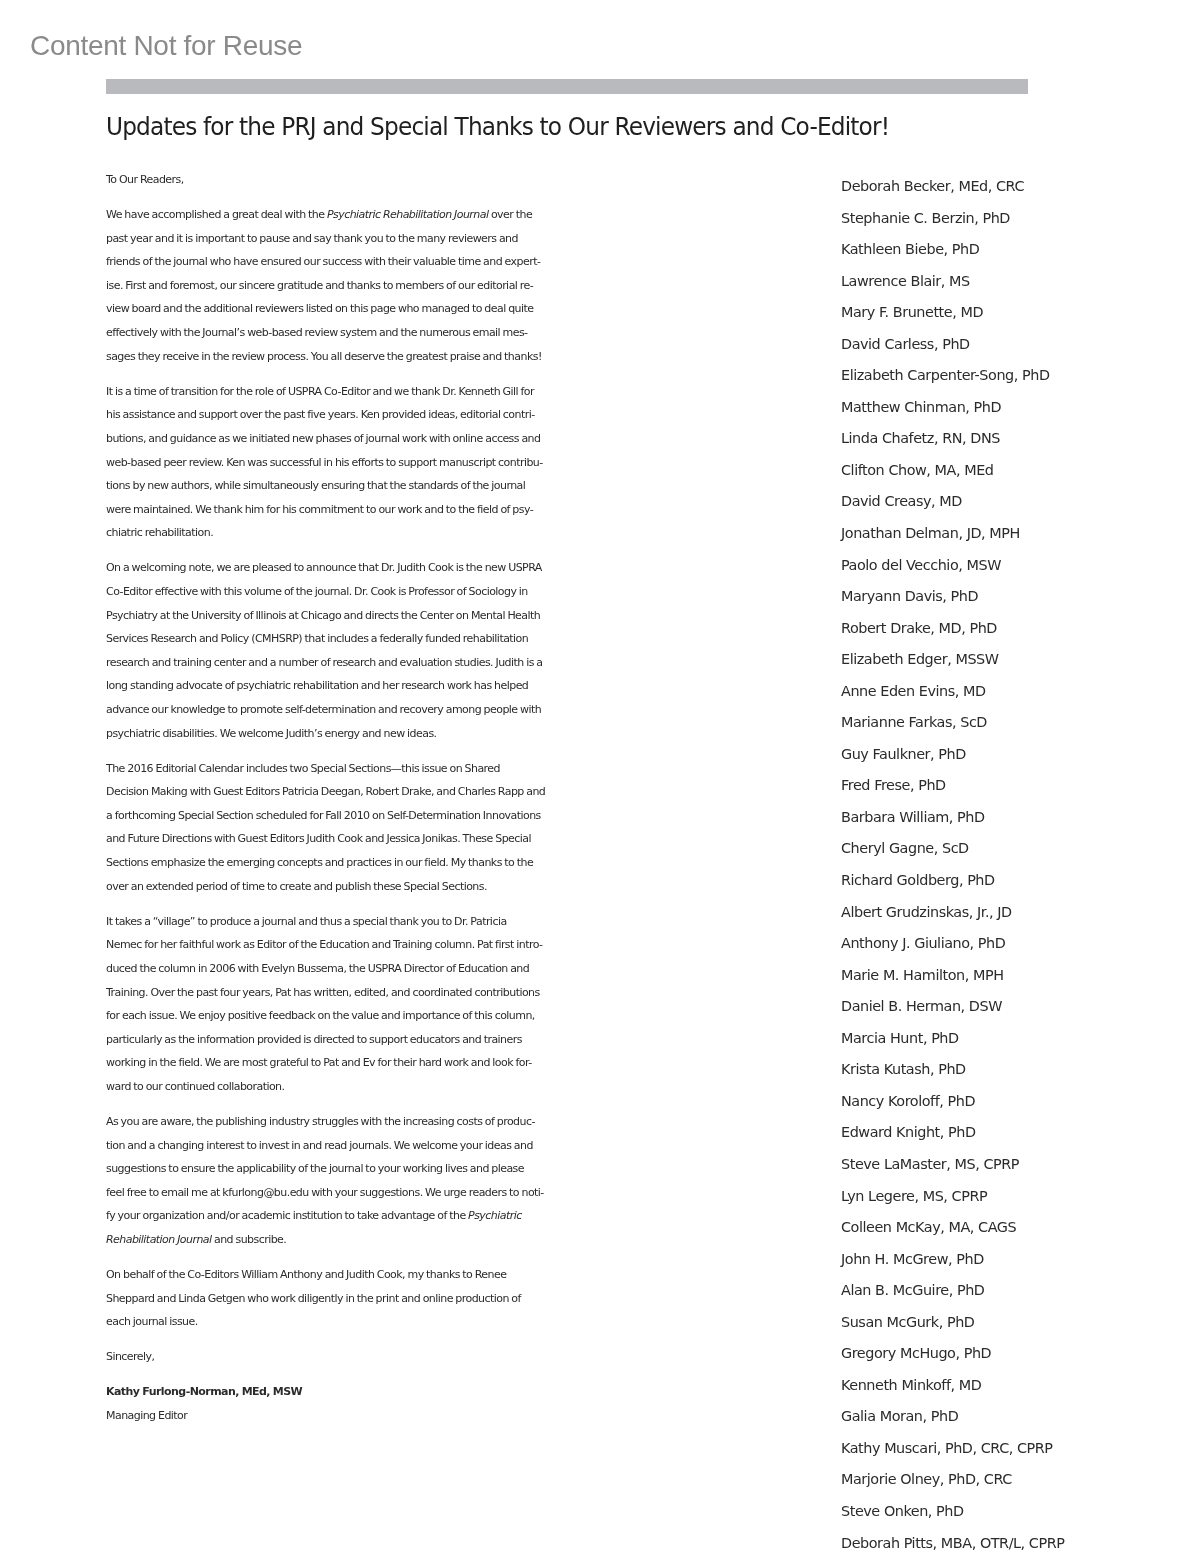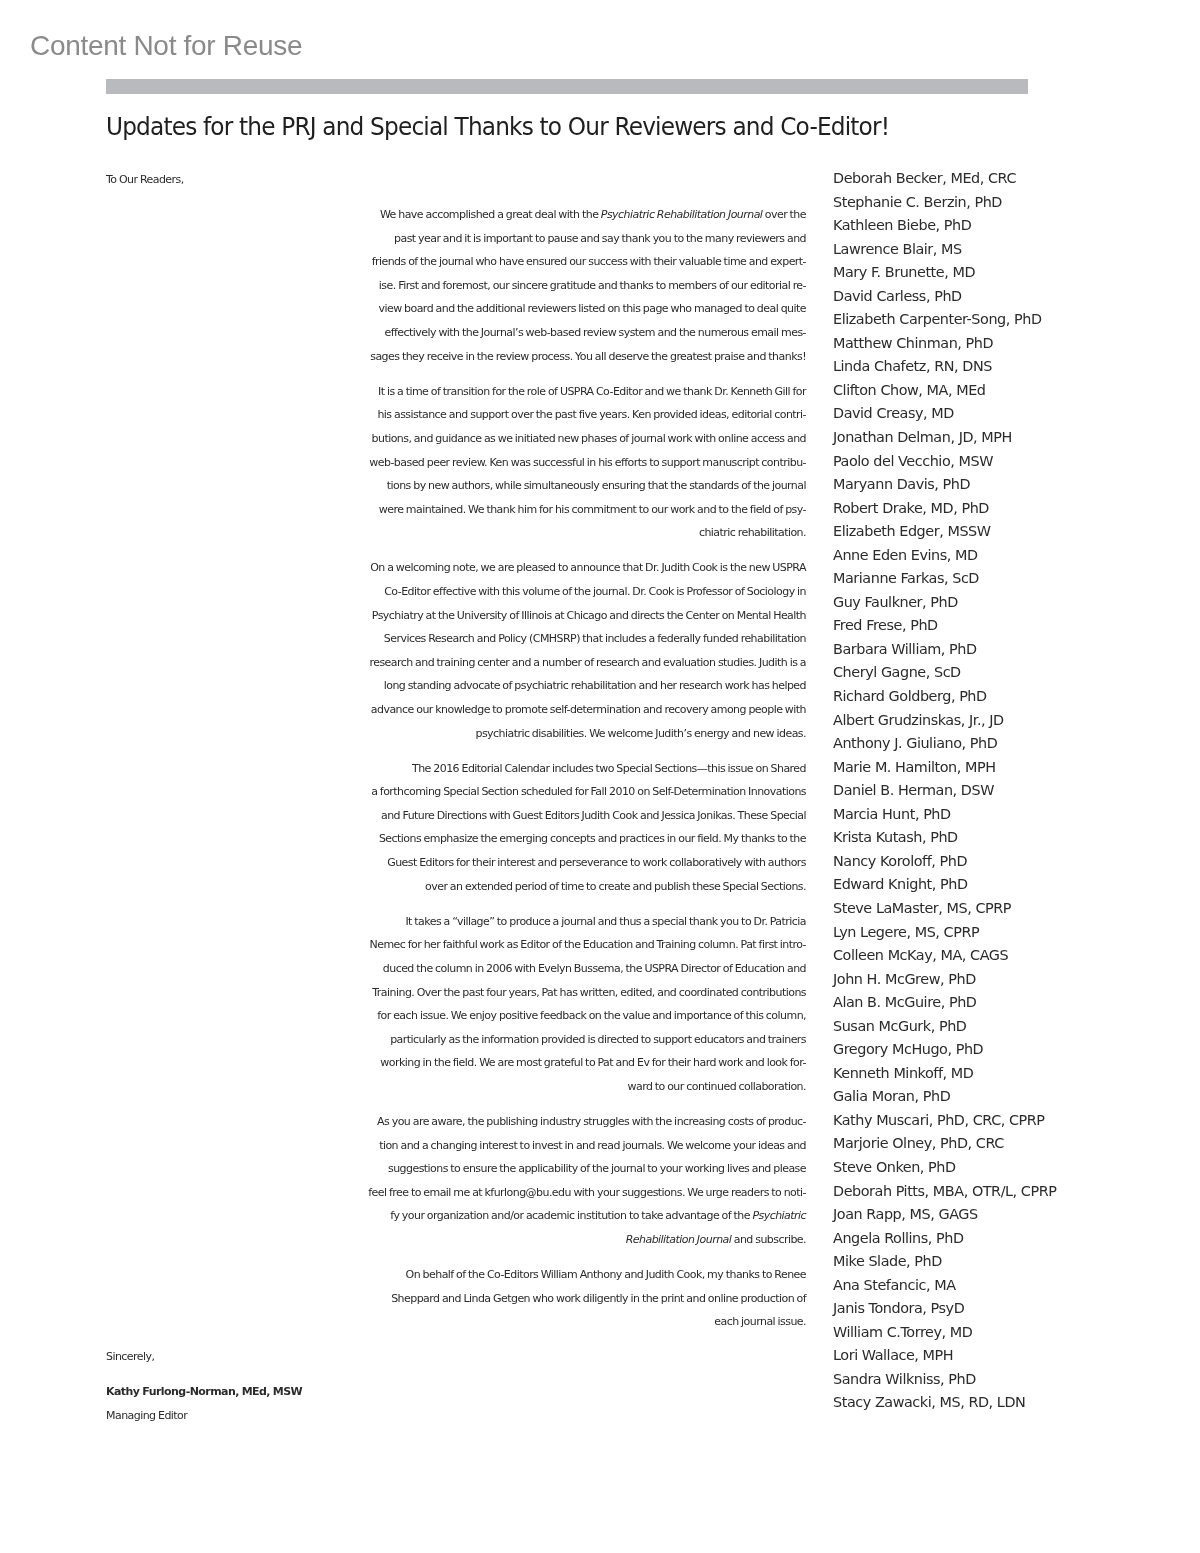--- a/index.html
+++ b/index.html
@@ -58,21 +58,20 @@
       color: #2b2b2b;
       letter-spacing: -0.55px;
       word-spacing: -0.5px;
     }
     .letter p {
       margin: 0 0 11.5px 0;
       white-space: nowrap;
     }
     .letter p .ln {
       display: block;
-      text-align: right;
     }
     .letter p.tight {
       margin-bottom: 0;
       font-weight: bold;
     }
     .letter em {
       font-style: italic;
     }
     .reviewers {
       position: absolute;
@@ -82,21 +81,21 @@
       font-size: 14.4px;
       line-height: 23.55px;
       color: #2b2b2b;
       letter-spacing: -0.45px;
       margin: 0;
       padding: 0;
       list-style: none;
       white-space: nowrap;
     }
     .reviewers li {
-      margin: 0;
+      margin: 8px;
       padding: 0;
     }
   </style>
 </head>
 <body>
 
 <div class="watermark">Content Not for Reuse</div>
 
 <div class="top-bar"></div>
 
@@ -128,24 +127,24 @@
         <span class="ln">Co-Editor effective with this volume of the journal. Dr. Cook is Professor of Sociology in</span>
         <span class="ln">Psychiatry at the University of Illinois at Chicago and directs the Center on Mental Health</span>
         <span class="ln">Services Research and Policy (CMHSRP) that includes a federally funded rehabilitation</span>
         <span class="ln">research and training center and a number of research and evaluation studies. Judith is a</span>
         <span class="ln">long standing advocate of psychiatric rehabilitation and her research work has helped</span>
         <span class="ln">advance our knowledge to promote self-determination and recovery among people with</span>
         <span class="ln">psychiatric disabilities. We welcome Judith’s energy and new ideas.</span>
       </p>
       <p>
         <span class="ln">The 2016 Editorial Calendar includes two Special Sections—this issue on Shared</span>
+        <span class="ln">Decision Making with Guest Editors Patricia Deegan, Robert Drake, and Charles Rapp and</span>
         <span class="ln">a forthcoming Special Section scheduled for Fall 2010 on Self-Determination Innovations</span>
         <span class="ln">and Future Directions with Guest Editors Judith Cook and Jessica Jonikas. These Special</span>
         <span class="ln">Sections emphasize the emerging concepts and practices in our field. My thanks to the</span>
-        <span class="ln">Guest Editors for their interest and perseverance to work collaboratively with authors</span>
         <span class="ln">over an extended period of time to create and publish these Special Sections.</span>
       </p>
       <p>
         <span class="ln">It takes a “village” to produce a journal and thus a special thank you to Dr. Patricia</span>
         <span class="ln">Nemec for her faithful work as Editor of the Education and Training column. Pat first intro-</span>
         <span class="ln">duced the column in 2006 with Evelyn Bussema, the USPRA Director of Education and</span>
         <span class="ln">Training. Over the past four years, Pat has written, edited, and coordinated contributions</span>
         <span class="ln">for each issue. We enjoy positive feedback on the value and importance of this column,</span>
         <span class="ln">particularly as the information provided is directed to support educators and trainers</span>
         <span class="ln">working in the field. We are most grateful to Pat and Ev for their hard work and look for-</span>

